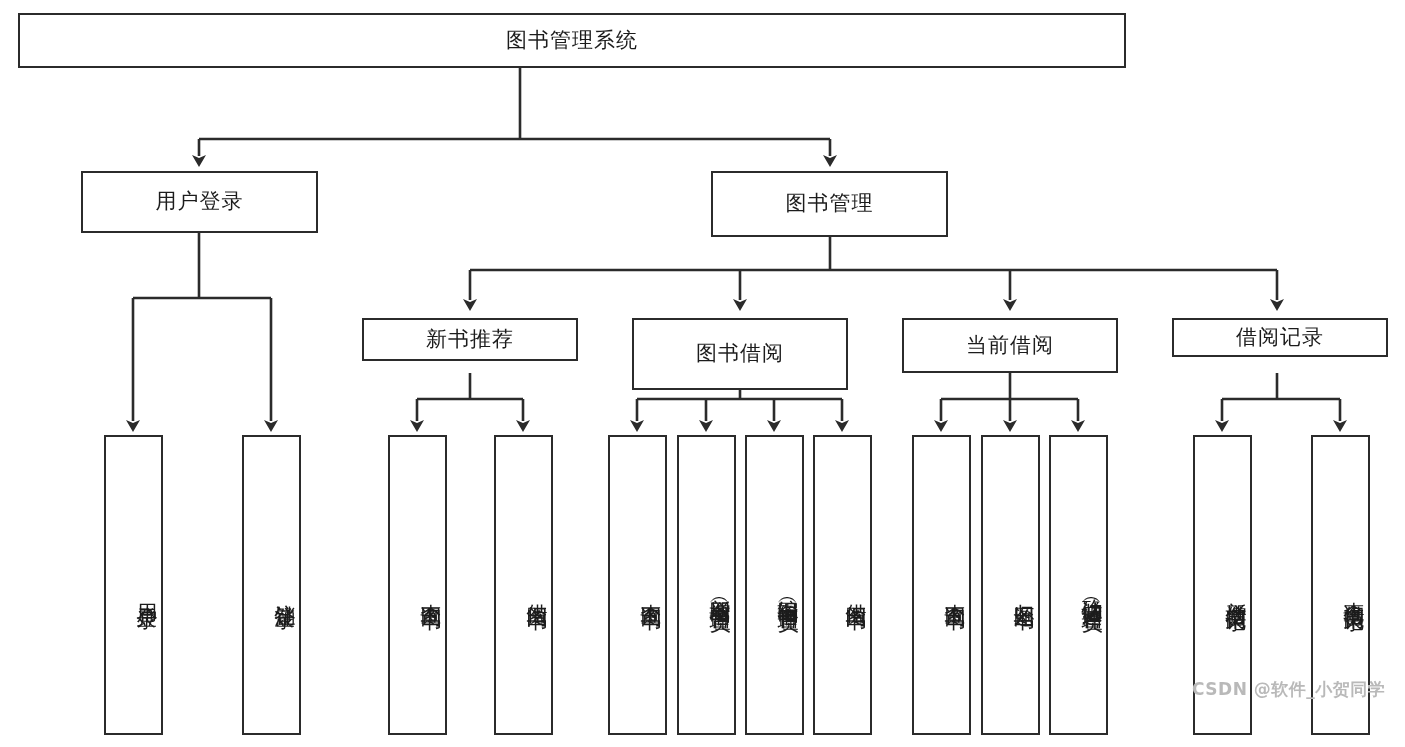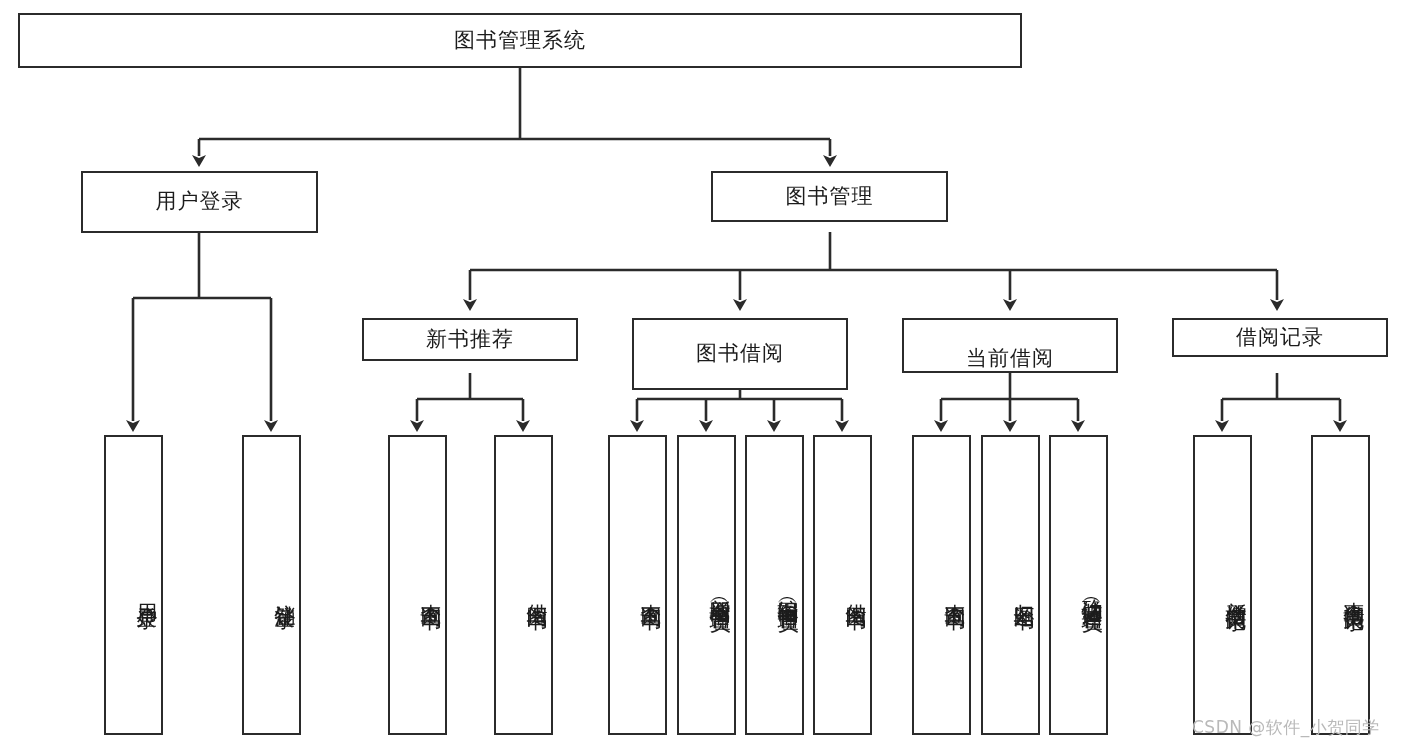--- a/index.html
+++ b/index.html
@@ -113,38 +113,38 @@
       <path d="M1010,399 L1010,421" marker-end="url(#arr)"></path>
       <path d="M1078,399 L1078,421" marker-end="url(#arr)"></path>
 
       <path d="M1277,373 L1277,399"></path>
       <path d="M1222,399 L1340,399"></path>
       <path d="M1222,399 L1222,421" marker-end="url(#arr)"></path>
       <path d="M1340,399 L1340,421" marker-end="url(#arr)"></path>
     </g>
   </svg>
 
-  <div class="node horiz" style="left:18px; top:13px; width:1004px; height:55px;">
+  <div class="node horiz" style="left:18px; top:13px; width:1108px; height:55px;">
     <span>图书管理系统</span>
   </div>
 
   <div class="node horiz" style="left:81px; top:171px; width:237px; height:62px;">
     <span>用户登录</span>
   </div>
-  <div class="node horiz" style="left:711px; top:171px; width:237px; height:51px;">
+  <div class="node horiz" style="left:711px; top:171px; width:237px; height:66px;">
     <span>图书管理</span>
   </div>
 
   <div class="node horiz" style="left:362px; top:318px; width:216px; height:43px;">
     <span>新书推荐</span>
   </div>
   <div class="node horiz" style="left:632px; top:318px; width:216px; height:72px;">
     <span>图书借阅</span>
   </div>
-  <div class="node horiz" style="left:902px; top:318px; width:216px; height:55px;align-items:flex-end;">
+  <div class="node horiz" style="left:902px; top:318px; width:216px; height:55px;">
     <span>当前借阅</span>
   </div>
   <div class="node horiz" style="left:1172px; top:318px; width:216px; height:39px;">
     <span>借阅记录</span>
   </div>
 
   <div class="node vert" style="left:104px; top:435px; width:59px; height:300px;">
     <span class="vlabel">用户登录</span>
   </div>
   <div class="node vert" style="left:242px; top:435px; width:59px; height:300px;">
@@ -181,15 +181,15 @@
     <span class="vlabel">确认归还（管理员）</span>
   </div>
 
   <div class="node vert" style="left:1193px; top:435px; width:59px; height:300px;">
     <span class="vlabel">新增借阅记录</span>
   </div>
   <div class="node vert" style="left:1311px; top:435px; width:59px; height:300px;">
     <span class="vlabel">查询借阅记录</span>
   </div>
 
-  <div class="watermark" style="left:1192px; top:716px;">CSDN @软件_小贺同学</div>
+  <div class="watermark" style="left:1192px; top:678px;font-weight:bold;">CSDN @软件_小贺同学</div>
 
 </div>
 
 </body></html>

